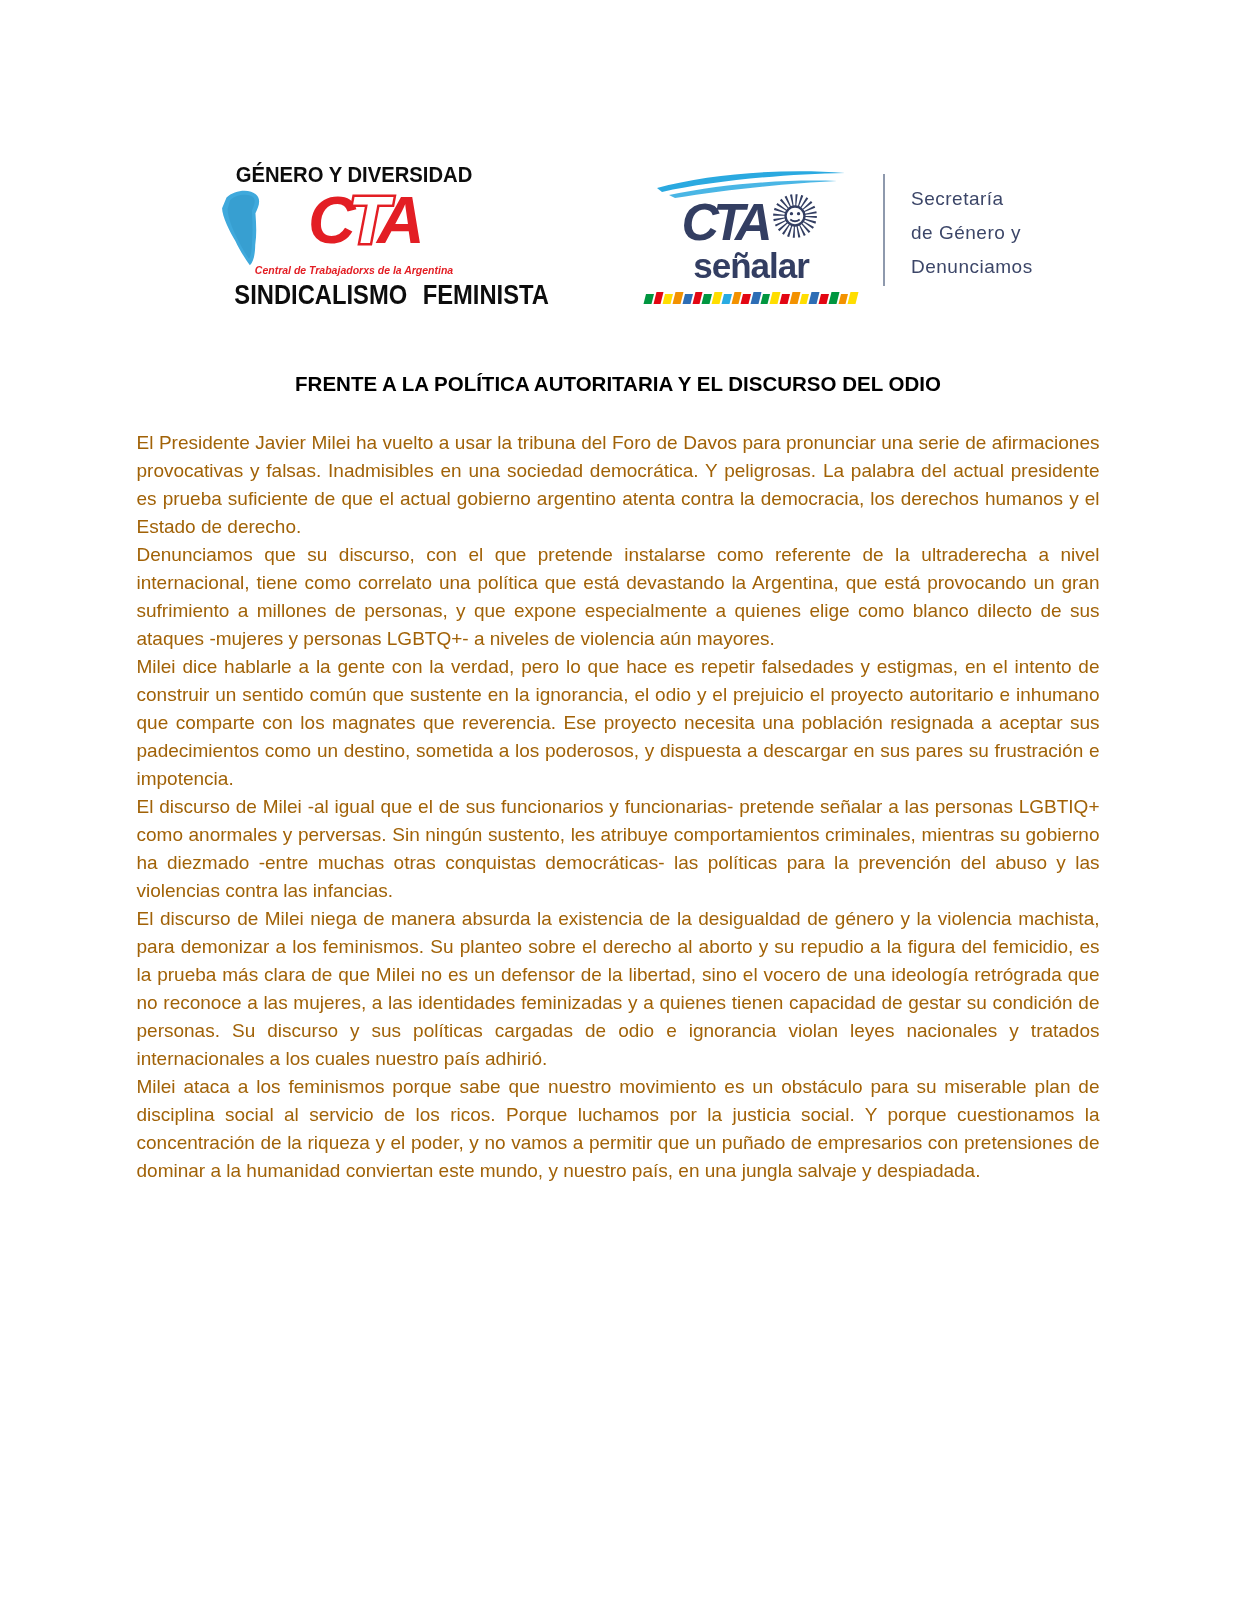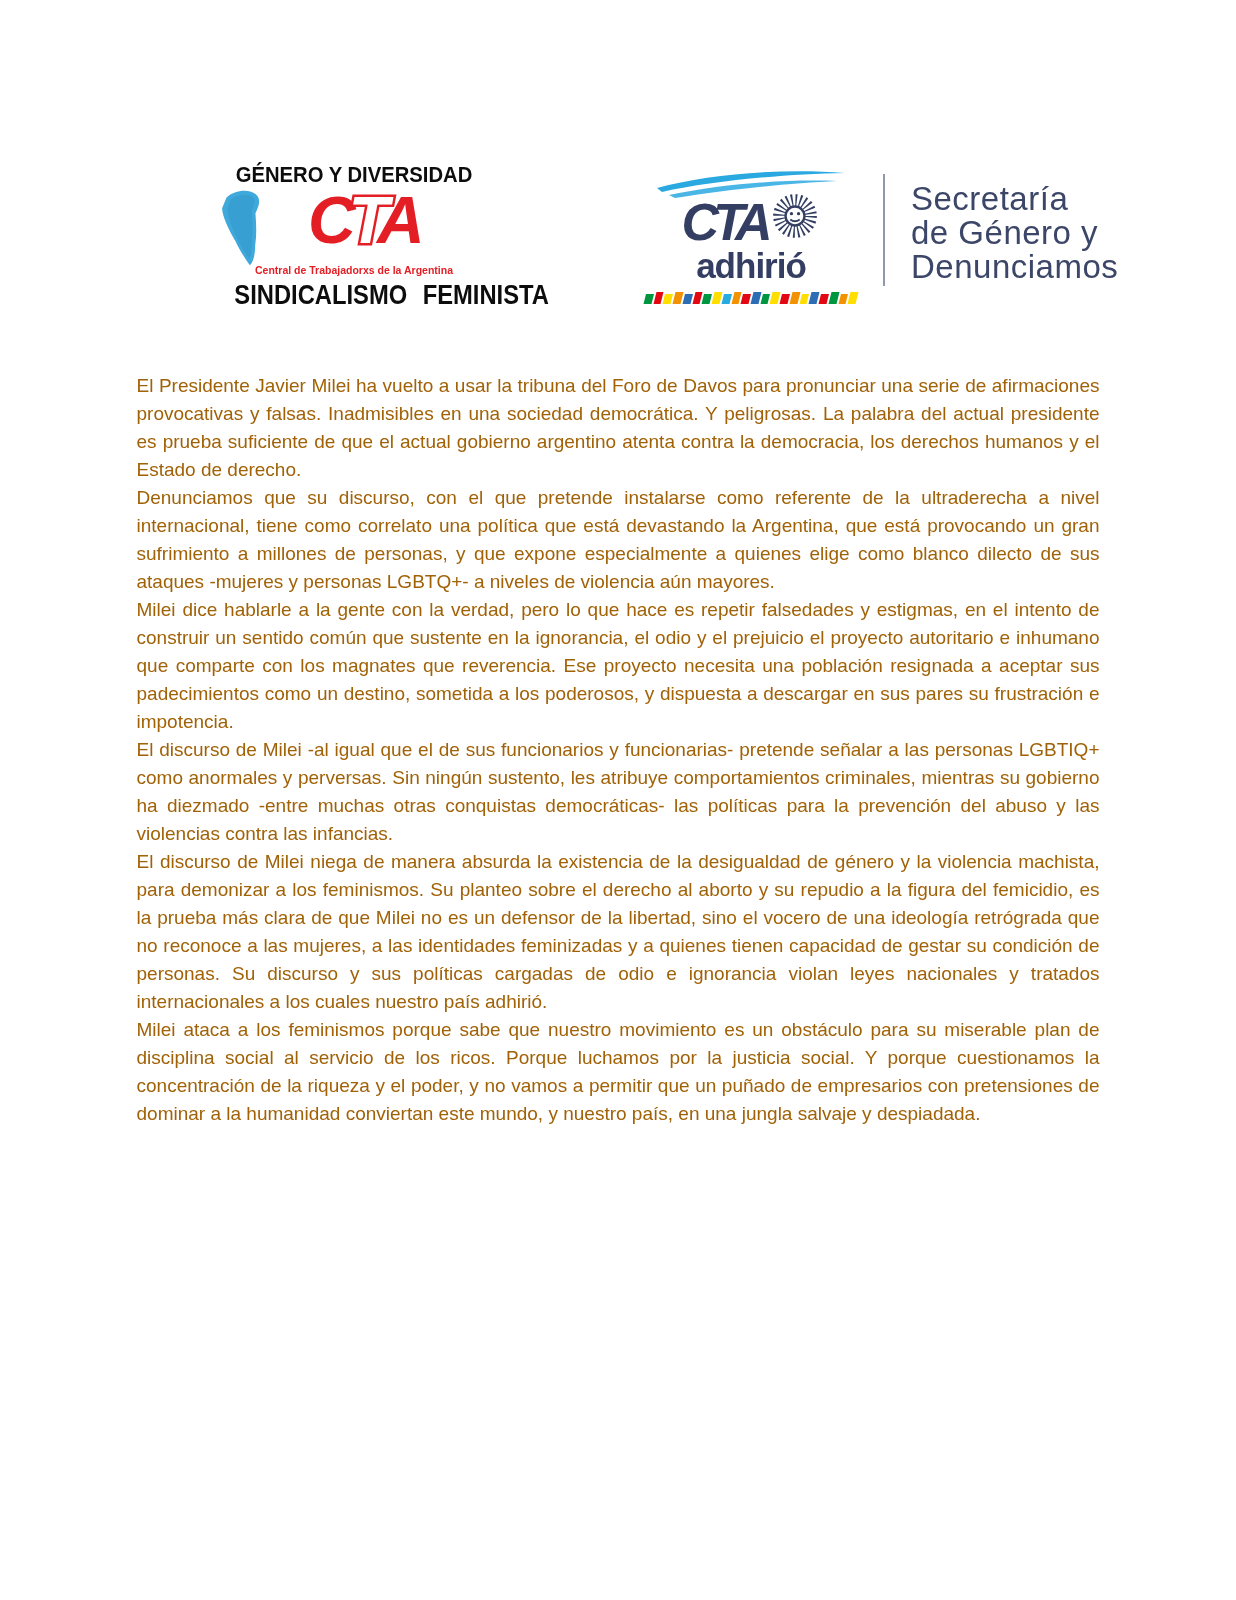--- a/index.html
+++ b/index.html
@@ -20,21 +20,21 @@
   .map-sa{position:absolute;left:6px;top:-2px;transform:rotate(-18deg);}
   .cta-left{
     position:absolute;left:50%;transform:translateX(-42%);top:-6px;
     font-size:66px;font-weight:900;font-style:italic;letter-spacing:-7px;
     color:#e31e24;line-height:72px;white-space:nowrap;
   }
   .cta-left .t-white{
     color:#ffffff;-webkit-text-stroke:5px #e31e24;paint-order:stroke fill;
   }
   .logo-left .subtitle{
-    font-size:10.5px;font-weight:700;color:#e31e24;
+    font-size:10.5px;font-weight:700;font-style:italic;color:#e31e24;
     margin-top:2px;white-space:nowrap;
   }
   .logo-left .bottom-line{
     font-size:27px;font-weight:800;color:#0d0d0d;margin-top:4px;
     transform:scaleX(0.88);transform-origin:center;white-space:nowrap;word-spacing:10px;
   }
   .logo-right{
     position:absolute;left:645px;top:168px;display:flex;align-items:flex-start;
   }
   .autonoma-block{width:212px;text-align:center;}
@@ -52,21 +52,21 @@
   .stripe{
     display:flex;gap:2px;justify-content:center;margin-top:8px;
     transform:skewX(-14deg);
   }
   .stripe .chip{width:12px;height:12px;display:inline-block;}
   .stripe .chip:nth-child(odd){height:10px;margin-top:2px;}
   .divider{
     width:2px;height:112px;background:#8e99ad;margin:6px 26px 0 26px;
   }
   .org-name{
-    font-size:33px;line-height:34px;color:#3c4668;letter-spacing:0.5px;
+    font-size:19px;line-height:34px;color:#3c4668;letter-spacing:0.5px;
     margin-top:14px;font-weight:400;
   }
   
   .doc{width:963px;margin:0 auto;}
   .doc-title{
     text-align:center;font-weight:700;font-size:20.5px;line-height:24px;
     margin:0 0 33px 0;color:#000;
   }
   .para{
     margin:0;font-size:19px;line-height:28px;text-align:justify;
@@ -108,21 +108,21 @@
           <span class="sun-icon">
             <svg width="52" height="52" viewBox="0 0 44 44">
               <circle cx="22" cy="22" r="13" fill="none" stroke="#333e62" stroke-width="11" stroke-dasharray="1.3 2.1"></circle>
               <circle cx="22" cy="22" r="8" fill="#ffffff" stroke="#333e62" stroke-width="2"></circle>
               <circle cx="19" cy="20" r="1.4" fill="#333e62"></circle>
               <circle cx="25" cy="20" r="1.4" fill="#333e62"></circle>
               <path d="M18 25 Q22 28 26 25" fill="none" stroke="#333e62" stroke-width="1.6"></path>
             </svg>
           </span>
         </div>
-        <div class="autonoma-word">adhirió</div>
+        <div class="autonoma-word">señalar</div>
         <div class="stripe">
             <span class="chip" style="background: rgb(0, 150, 64);"></span>
             <span class="chip" style="background: rgb(227, 6, 19);"></span>
             <span class="chip" style="background: rgb(255, 222, 0);"></span>
             <span class="chip" style="background: rgb(243, 146, 0);"></span>
             <span class="chip" style="background: rgb(45, 109, 181);"></span>
             <span class="chip" style="background: rgb(227, 6, 19);"></span>
             <span class="chip" style="background: rgb(0, 150, 64);"></span>
             <span class="chip" style="background: rgb(255, 222, 0);"></span>
             <span class="chip" style="background: rgb(41, 171, 226);"></span>
@@ -144,20 +144,21 @@
       <div class="divider"></div>
       <div class="org-name">
           <div>Secretaría</div>
           <div>de Género y</div>
           <div>Denunciamos</div>
         </div>
     </div>
   </div>
 
   <div class="doc">
+    <h1 class="doc-title">FRENTE A LA POLÍTICA AUTORITARIA Y EL DISCURSO DEL ODIO</h1>
     <div>
         <p class="para">El Presidente Javier Milei ha vuelto a usar la tribuna del Foro de Davos para pronunciar una serie de afirmaciones provocativas y falsas. Inadmisibles en una sociedad democrática. Y peligrosas. La palabra del actual presidente es prueba suficiente de que el actual gobierno argentino atenta contra la democracia, los derechos humanos y el Estado de derecho.</p>
         <p class="para">Denunciamos que su discurso, con el que pretende instalarse como referente de la ultraderecha a nivel internacional, tiene como correlato una política que está devastando la Argentina, que está provocando un gran sufrimiento a millones de personas, y que expone especialmente a quienes elige como blanco dilecto de sus ataques -mujeres y personas LGBTQ+- a niveles de violencia aún mayores.</p>
         <p class="para">Milei dice hablarle a la gente con la verdad, pero lo que hace es repetir falsedades y estigmas, en el intento de construir un sentido común que sustente en la ignorancia, el odio y el prejuicio el proyecto autoritario e inhumano que comparte con los magnates que reverencia. Ese proyecto necesita una población resignada a aceptar sus padecimientos como un destino, sometida a los poderosos, y dispuesta a descargar en sus pares su frustración e impotencia.</p>
         <p class="para">El discurso de Milei -al igual que el de sus funcionarios y funcionarias- pretende señalar a las personas LGBTIQ+ como anormales y perversas. Sin ningún sustento, les atribuye comportamientos criminales, mientras su gobierno ha diezmado -entre muchas otras conquistas democráticas- las políticas para la prevención del abuso y las violencias contra las infancias.</p>
         <p class="para">El discurso de Milei niega de manera absurda la existencia de la desigualdad de género y la violencia machista, para demonizar a los feminismos. Su planteo sobre el derecho al aborto y su repudio a la figura del femicidio, es la prueba más clara de que Milei no es un defensor de la libertad, sino el vocero de una ideología retrógrada que no reconoce a las mujeres, a las identidades feminizadas y a quienes tienen capacidad de gestar su condición de personas. Su discurso y sus políticas cargadas de odio e ignorancia violan leyes nacionales y tratados internacionales a los cuales nuestro país adhirió.</p>
         <p class="para">Milei ataca a los feminismos porque sabe que nuestro movimiento es un obstáculo para su miserable plan de disciplina social al servicio de los ricos. Porque luchamos por la justicia social. Y porque cuestionamos la concentración de la riqueza y el poder, y no vamos a permitir que un puñado de empresarios con pretensiones de dominar a la humanidad conviertan este mundo, y nuestro país, en una jungla salvaje y despiadada.</p>
       </div>
   </div>
 

